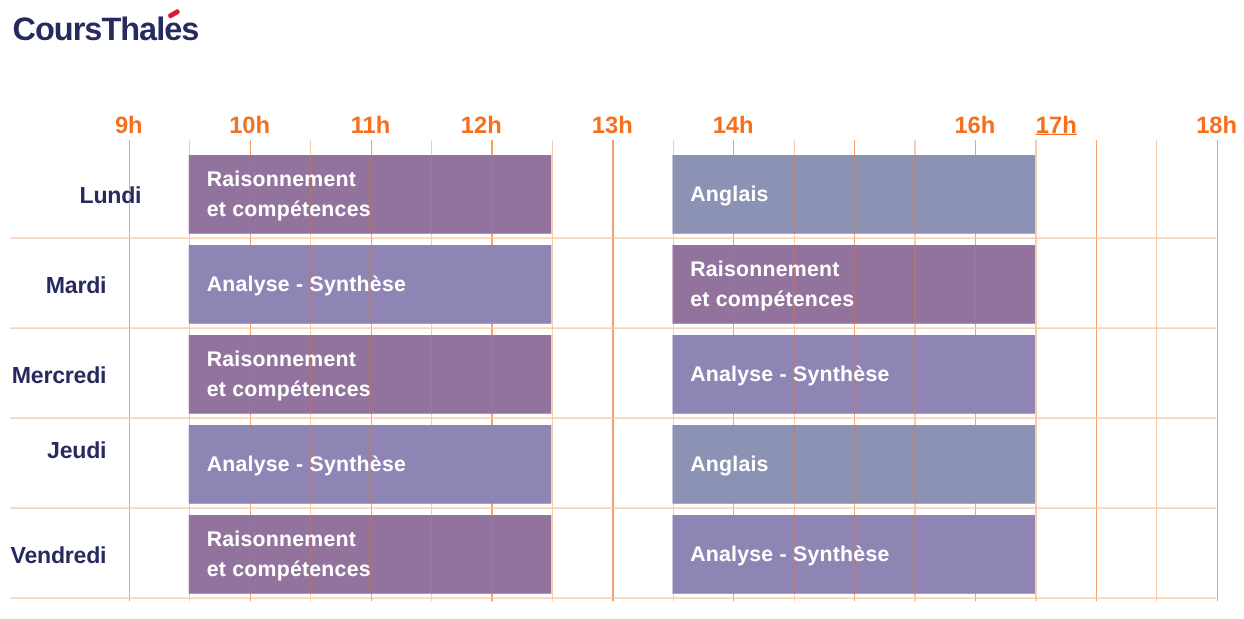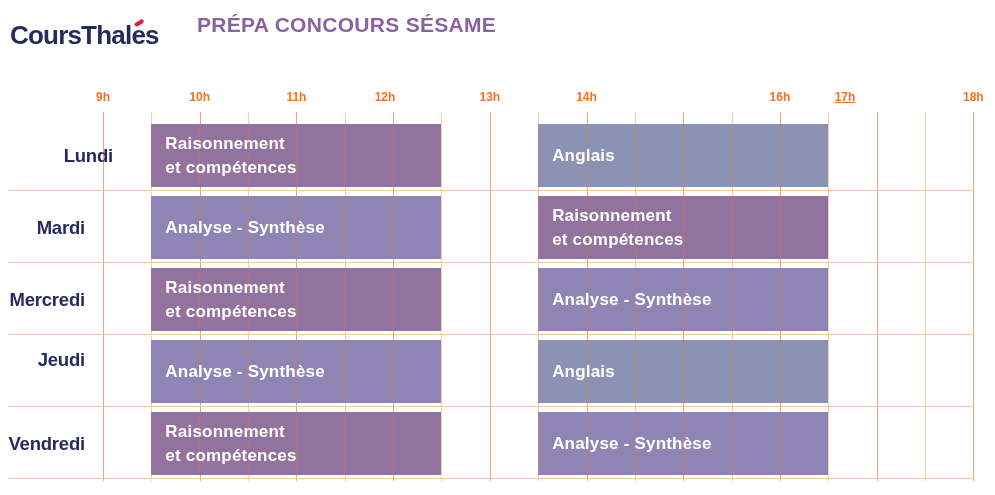--- a/index.html
+++ b/index.html
@@ -1,32 +1,32 @@
 <!DOCTYPE html>
 <html><head>
 <meta charset="utf-8">
 <style>
   html,body{margin:0;padding:0;background:#fff;}
   #page{position:relative;width:995px;height:495px;background:#ffffff;overflow:hidden;
         font-family:"Liberation Sans",sans-serif;}
 
   
-  .logo{position:absolute;left:10px;top:20px;font-size:26px;font-weight:700;
+  .logo{position:absolute;left:10px;top:8px;font-size:26px;font-weight:700;
         letter-spacing:-0.8px;color:#272A5F;white-space:nowrap;}
   .e-wrap{position:relative;display:inline-block;}
   .e-accent{position:absolute;left:3px;top:1px;width:10px;height:3.5px;background:#E31837;
             border-radius:2px;transform:rotate(-31deg);}
   .title1{position:absolute;left:197px;top:13px;font-size:21px;font-weight:700;
           letter-spacing:0.3px;color:#8A62A0;white-space:nowrap;}
   .title2{position:absolute;left:197px;top:39px;font-size:21px;font-weight:700;
           letter-spacing:0.3px;color:#272A5F;white-space:nowrap;}
 
   
   .hour-label{position:absolute;top:90px;width:44px;text-align:center;
-              font-size:12px;font-weight:700;color:#F4701F;}
+              font-size:19px;font-weight:700;color:#F4701F;}
 
   
   .vgrid{position:absolute;left:103px;top:112px;width:872px;height:369px;
          background-image:
            repeating-linear-gradient(to right,#F2A171 0,#F2A171 1px,transparent 1px,transparent 96.7px),
            repeating-linear-gradient(to right,transparent 0,transparent 48.35px,#F8CDAF 48.35px,#F8CDAF 49.35px,transparent 49.35px,transparent 96.7px);}
   .row-line{position:absolute;left:8px;width:965px;height:1px;background:#F8C5A2;}
 
   
   .day-label{position:absolute;left:0;width:85px;height:63px;display:flex;
@@ -38,21 +38,20 @@
                 letter-spacing:0.2px;white-space:nowrap;
                 background-image:repeating-linear-gradient(to right,rgba(244,112,31,0.33) 0,rgba(244,112,31,0.33) 1px,transparent 1px,transparent 48.35px);}
 </style>
 </head>
 <body>
 
 <div id="page">
 
   <div class="logo"><span>CoursThal</span><span class="e-wrap"><span>e</span><span class="e-accent"></span></span><span>s</span></div>
 
-  <div class="title1">PRÉPA CONCOURS SÉSAME</div>
 
   <div class="vgrid"></div>
 
   <div id="axis-layer">
       <div class="hour-label" style="left: 81px;">9h</div>
       <div class="hour-label" style="left: 177.7px;">10h</div>
       <div class="hour-label" style="left: 274.4px;">11h</div>
       <div class="hour-label" style="left: 363px;">12h</div>
       <div class="hour-label" style="left: 467.8px;">13h</div>
       <div class="hour-label" style="left: 564.5px;">14h</div>

